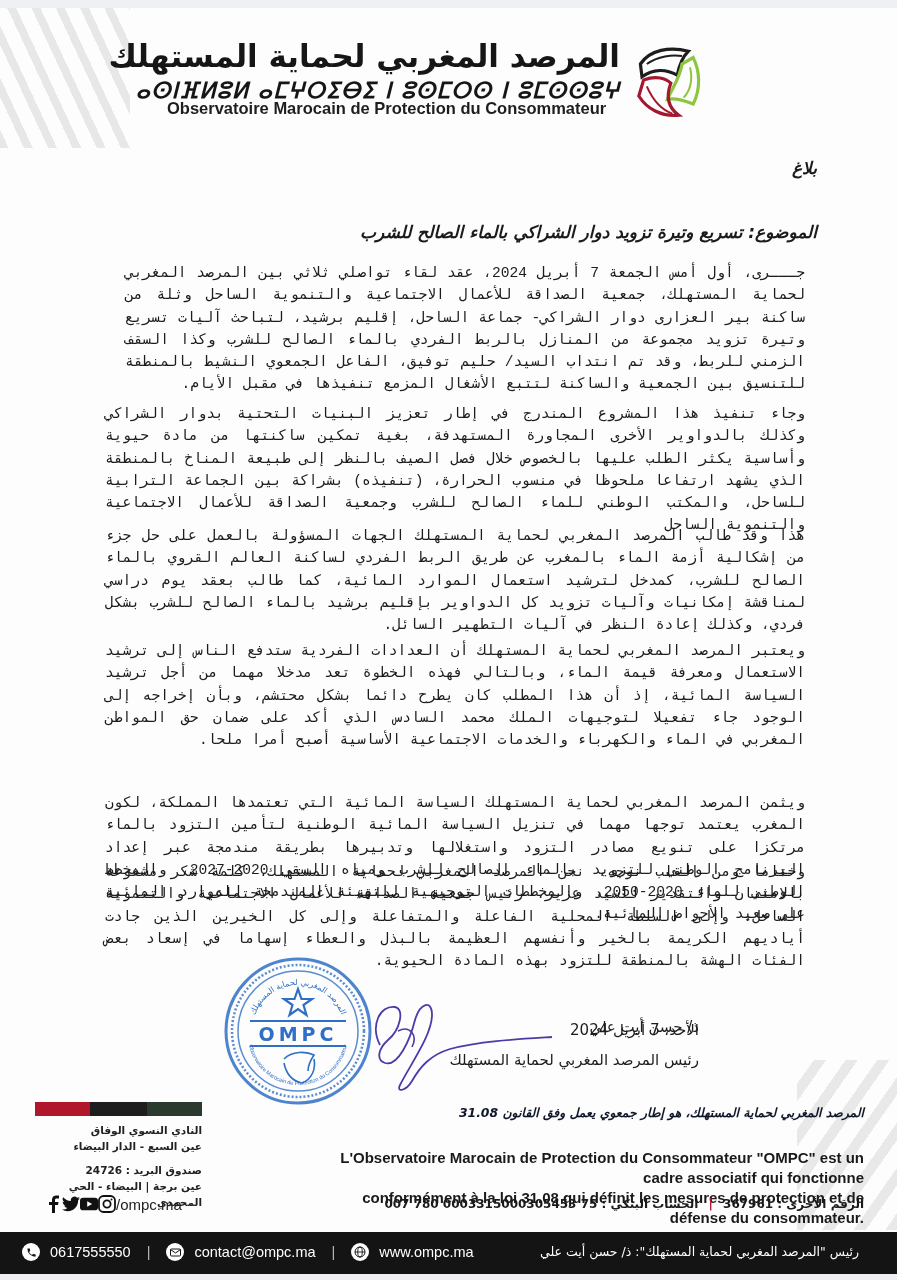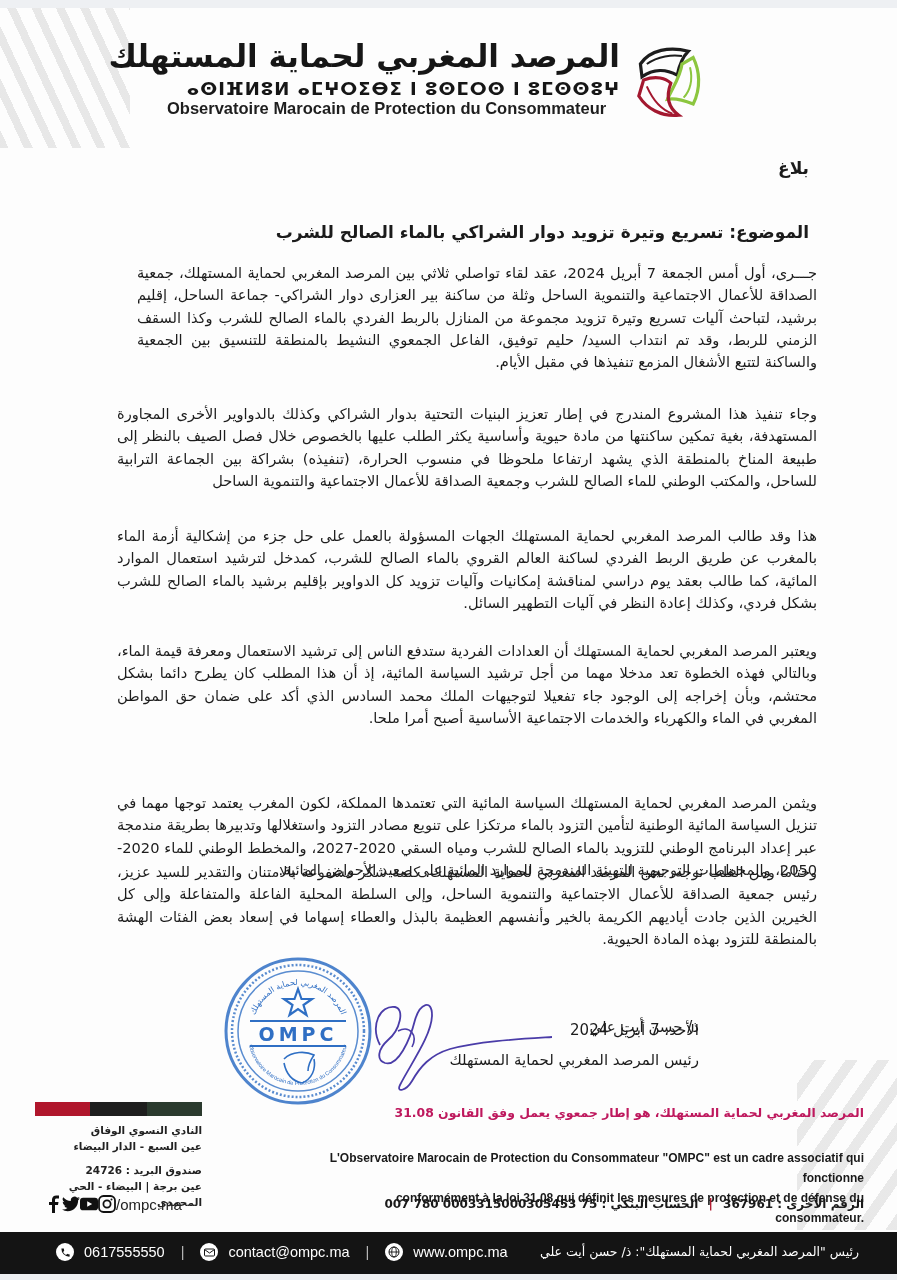--- a/index.html
+++ b/index.html
@@ -21,36 +21,37 @@
     }
 
     
     .header { position: absolute; left: 160px; top: 38px; width: 545px; height: 85px; }
     .header .ar-name {
       position: absolute; right: 85px; top: 0; direction: rtl;
       font-size: 31px; font-weight: bold; color: #161616; white-space: nowrap; letter-spacing: 0;
     }
     .header .tifinagh {
       position: absolute; right: 85px; top: 40px; direction: ltr;
-      font-size: 18px; font-weight: bold; color: #161616; white-space: nowrap; letter-spacing: 1px;
+      font-size: 22px; font-weight: bold; color: #161616; white-space: nowrap; letter-spacing: 1px; font-style: italic;
     }
     .header .fr-name {
       position: absolute; left: 7px; top: 61px; font-family: "Liberation Sans", sans-serif;
       font-size: 16.5px; font-weight: bold; color: #1e1e1e; white-space: nowrap;
     }
     .logo { position: absolute; left: 626px; top: 40px; width: 80px; height: 80px; }
 
     
-    .doc { position: absolute; right: 88px; direction: rtl; text-align: center; }
+    .doc { position: absolute; right: 80px; direction: rtl; text-align: center; font-style: italic; }
     .title-word { top: 158px; font-size: 17px; font-weight: bold; }
     .subject { top: 222px; font-size: 17px; font-weight: bold; white-space: nowrap; }
     .para {
-      position: absolute; right: 80px; width: 640px; direction: rtl; text-align: justify;
+      position: absolute; right: 92px; width: 640px; direction: rtl; text-align: justify;
       font-size: 14.6px; line-height: 22.3px; color: #1c1c1c;
       text-align-last: right;
+      font-family: Liberation Mono, monospace;
     }
     .p1 { top: 262px; width: 680px; }
     .p2 { top: 403px; width: 700px; margin-left: 11px; }
     .p3 { top: 525px; width: 700px; }
     .p4 { top: 640px; width: 700px; }
     .p5 { top: 770px; width: 700px; margin-top: 22px; }
     .p6 { top: 861px; width: 700px; }
 
     .sign { position: absolute; right: 198px; direction: rtl; text-align: right; font-size: 15px; color: #1c1c1c; white-space: nowrap; }
     .sign-date { top: 985px; margin-top: 36px; }
@@ -62,27 +63,27 @@
 
     
     .flag-bar { position: absolute; left: 35px; top: 1102px; width: 167px; height: 14px; display: flex; }
     .flag-bar span { display: block; height: 100%; }
     .left-info { position: absolute; left: 22px; top: 1122px; width: 180px; text-align: right; direction: rtl; font-size: 10.5px; font-weight: bold; line-height: 16px; color: #222; }
     .left-info .gap { height: 8px; }
     .social { position: absolute; left: 44px; top: 1195px; display: flex; align-items: center; gap: 0; font-family: "Liberation Sans", sans-serif; font-size: 15px; color: #222; }
     .social .ic { display: inline-flex; width: 18px; height: 18px; align-items: center; justify-content: center; }
 
     .right-info { position: absolute; right: 33px; width: 560px; direction: rtl; text-align: right; }
-    .ri-ar { top: 1103px; font-size: 12.4px; font-weight: bold; line-height: 20px; color: #be185d; }
-    .ri-fr { top: 1148px; direction: ltr; text-align: right; font-family: "Liberation Sans", sans-serif; font-size: 12px; font-weight: bold; line-height: 20px; color: #1a1a1a; }
+    .ri-ar { top: 1103px; font-size: 12.4px; font-weight: bold; line-height: 20px; color: #0f172a; font-style: italic; }
+    .ri-fr { top: 1148px; direction: ltr; text-align: right; font-family: "Liberation Sans", sans-serif; font-size: 15px; font-weight: bold; line-height: 20px; color: #1a1a1a; }
     .ri-bank { top: 1197px; font-size: 12px; font-weight: bold; color: #1a1a1a; white-space: nowrap; }
     .ri-bank .bar { color: #b0162c; margin: 0 6px; font-weight: bold; }
 
     .bottom-bar { position: absolute; left: 0; top: 1232px; width: 897px; height: 42px; background: #141414; color: #fff; }
-    .bottom-bar .contacts { position: absolute; left: 56px; top: 11px; display: flex; align-items: center; gap: 10px; font-family: "Liberation Sans", sans-serif; font-size: 14.5px; white-space: nowrap; }
+    .bottom-bar .contacts { position: absolute; left: 22px; top: 11px; display: flex; align-items: center; gap: 10px; font-family: "Liberation Sans", sans-serif; font-size: 14.5px; white-space: nowrap; }
     .bottom-bar .contacts .sep { color: #bbb; margin: 0 6px; }
     .bottom-bar .contacts .circle { width: 18px; height: 18px; border-radius: 50%; background: #fff; display: inline-flex; align-items: center; justify-content: center; }
     .bottom-bar .president { position: absolute; right: 38px; top: 12px; direction: rtl; font-size: 12.5px; white-space: nowrap; color: #fff; }
     .bottom-strip { position: absolute; left: 0; top: 1274px; width: 897px; height: 6px; background: #eef0f3; }
   </style>
 </head>
 <body>
 
 <div class="top-strip"></div>
 <div class="deco-tl"></div>

